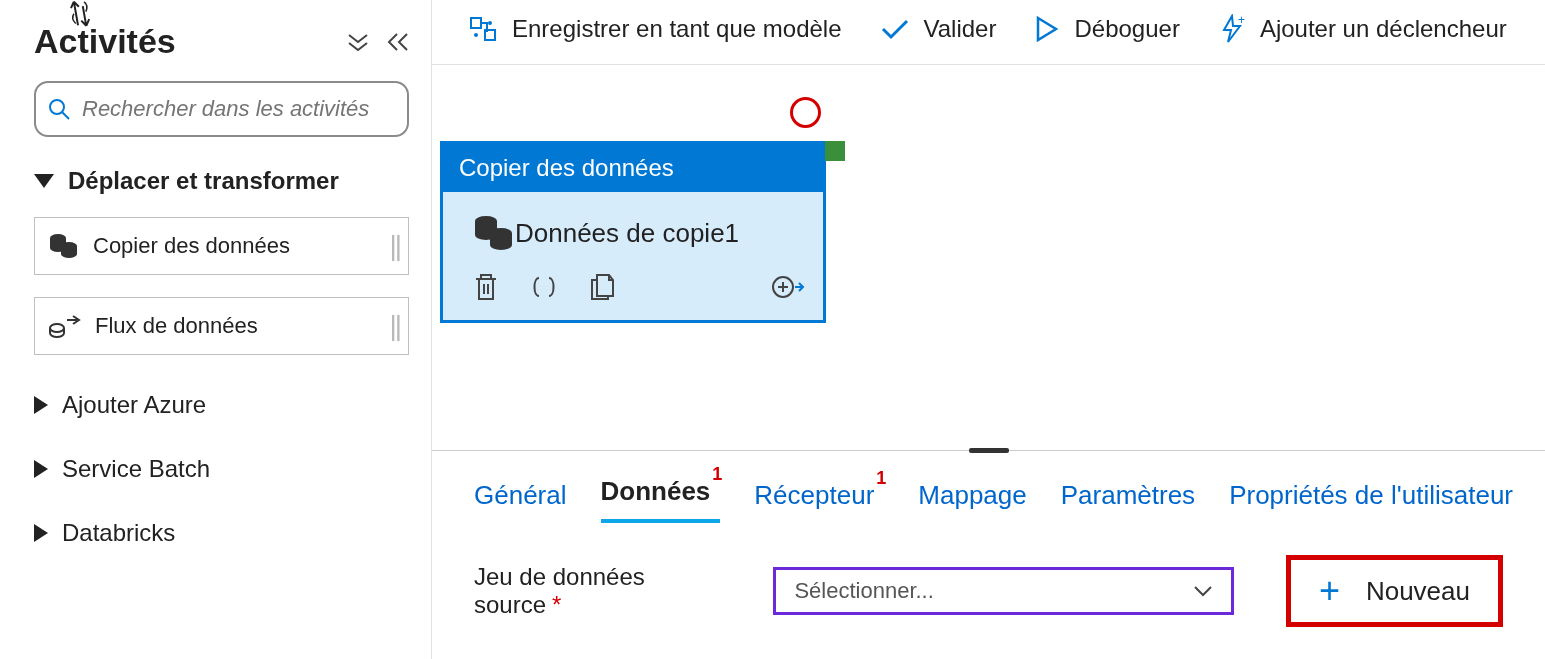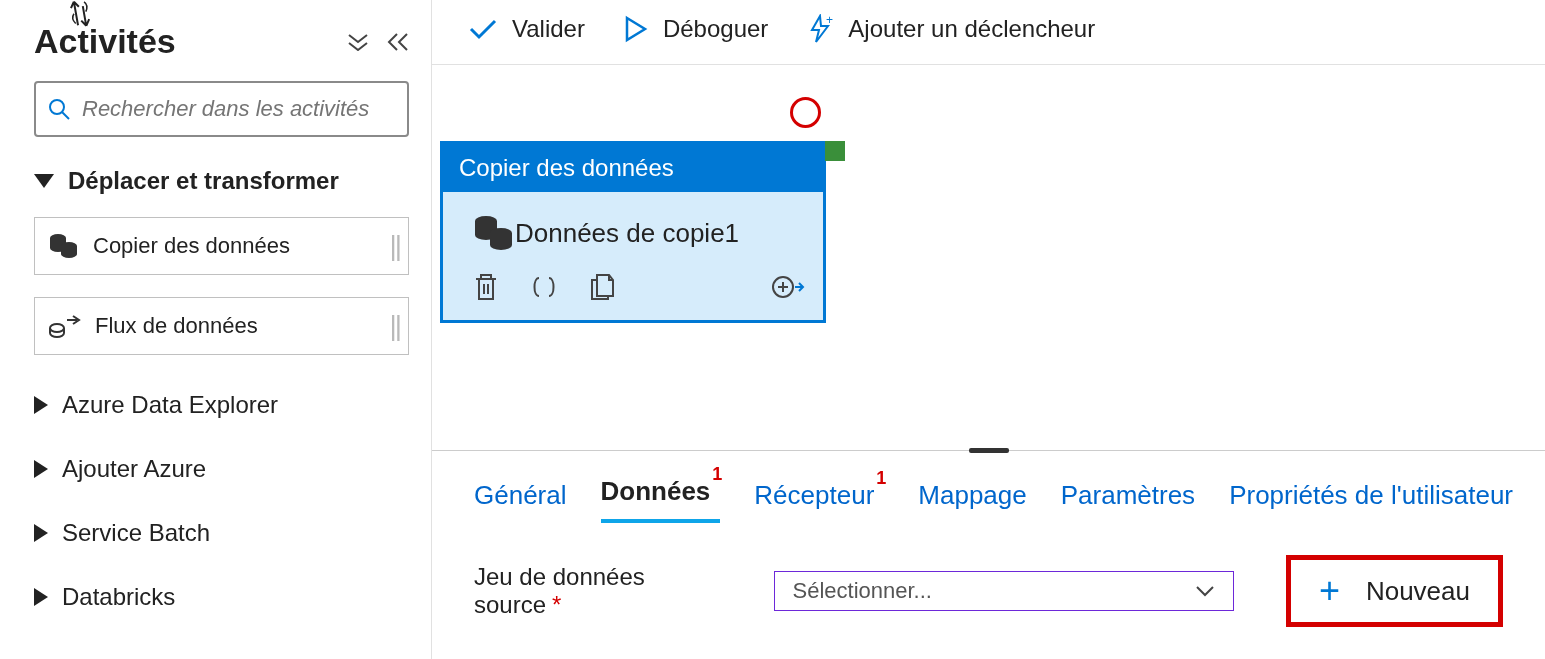--- a/index.html
+++ b/index.html
@@ -30,21 +30,21 @@
     display: flex;
     align-items: center;
     justify-content: space-between;
     margin-top: 22px;
   }
   .sidebar-title { font-size: 34px; font-weight: 600; }
   .sidebar-controls { display: flex; gap: 18px; align-items: center; }
   .search-box {
     margin-top: 20px;
     border: 2px solid #8a8a8a;
-    border-radius: 4px;
+    border-radius: 14px;
     height: 56px;
     display: flex;
     align-items: center;
     padding: 0 12px;
     gap: 10px;
   }
   .search-box input {
     border: none; outline: none;
     font-size: 22px;
     font-style: italic;
@@ -168,22 +168,22 @@
   .tab.active { color: #222; font-weight: 600; border-bottom: 4px solid #0ea5e9; }
   .tab sup { color: #d40000; font-size: 18px; font-weight: 600; position: relative; top: -10px; left: 2px; }
   .form-row {
     display: flex; align-items: center;
     padding: 32px 42px;
     gap: 52px;
     font-size: 24px;
   }
   .form-label .req { color: #d40000; margin-left: 6px; }
   .select-box {
-    width: 490px; height: 40px;
-    border: 1px solid #6d28d9;
+    width: 490px; height: 48px;
+    border: 3px solid #6d28d9;
     display: flex; align-items: center;
     padding: 0 18px;
     font-size: 22px; color: #555;
     justify-content: space-between;
     cursor: pointer;
   }
   .new-btn {
     display: flex; align-items: center;
     gap: 26px;
     padding: 10px 28px;
@@ -256,38 +256,46 @@
             <path d="M1 14 v5 a7 4 0 0 0 14 0 V14" fill="none" stroke="#333" stroke-width="2"></path>
             <path d="M18 6 h10 M24 2 l6 4 l-6 4" stroke="#333" stroke-width="2" fill="none"></path>
           </svg>
       </span>
       <span>Flux de données</span>
       <span class="grip">||</span>
     </div>
 
     <div class="category-item">
       <span class="tri-right"></span>
-      <span>Azure Data Explorer</span>
-    </div>
-    <div class="category-item">
-      <span class="tri-right"></span>
       <span>Ajouter Azure</span>
     </div>
     <div class="category-item">
       <span class="tri-right"></span>
       <span>Service Batch</span>
     </div>
     <div class="category-item">
       <span class="tri-right"></span>
       <span>Databricks</span>
     </div>
   </div>
 
   <div class="main">
     <div class="toolbar">
+      <div class="toolbar-btn">
+        <span class="ico">
+          <svg width="30" height="28" viewBox="0 0 30 28">
+              <rect x="3" y="3" width="10" height="10" stroke="#0078d4" stroke-width="2" fill="none"></rect>
+              <rect x="17" y="15" width="10" height="10" stroke="#0078d4" stroke-width="2" fill="none"></rect>
+              <path d="M13 8 h6 v9" stroke="#0078d4" stroke-width="2" fill="none"></path>
+              <circle cx="8" cy="20" r="2" fill="#0078d4"></circle>
+              <circle cx="22" cy="8" r="2" fill="#0078d4"></circle>
+            </svg>
+        </span>
+        <span>Enregistrer en tant que modèle</span>
+      </div>
       <div class="toolbar-btn">
         <span class="ico">
           <svg width="30" height="24" viewBox="0 0 30 24">
               <path d="M3 12 L11 20 L27 4" stroke="#0078d4" stroke-width="3" fill="none"></path>
             </svg>
         </span>
         <span>Valider</span>
       </div>
       <div class="toolbar-btn">
         <span class="ico">

